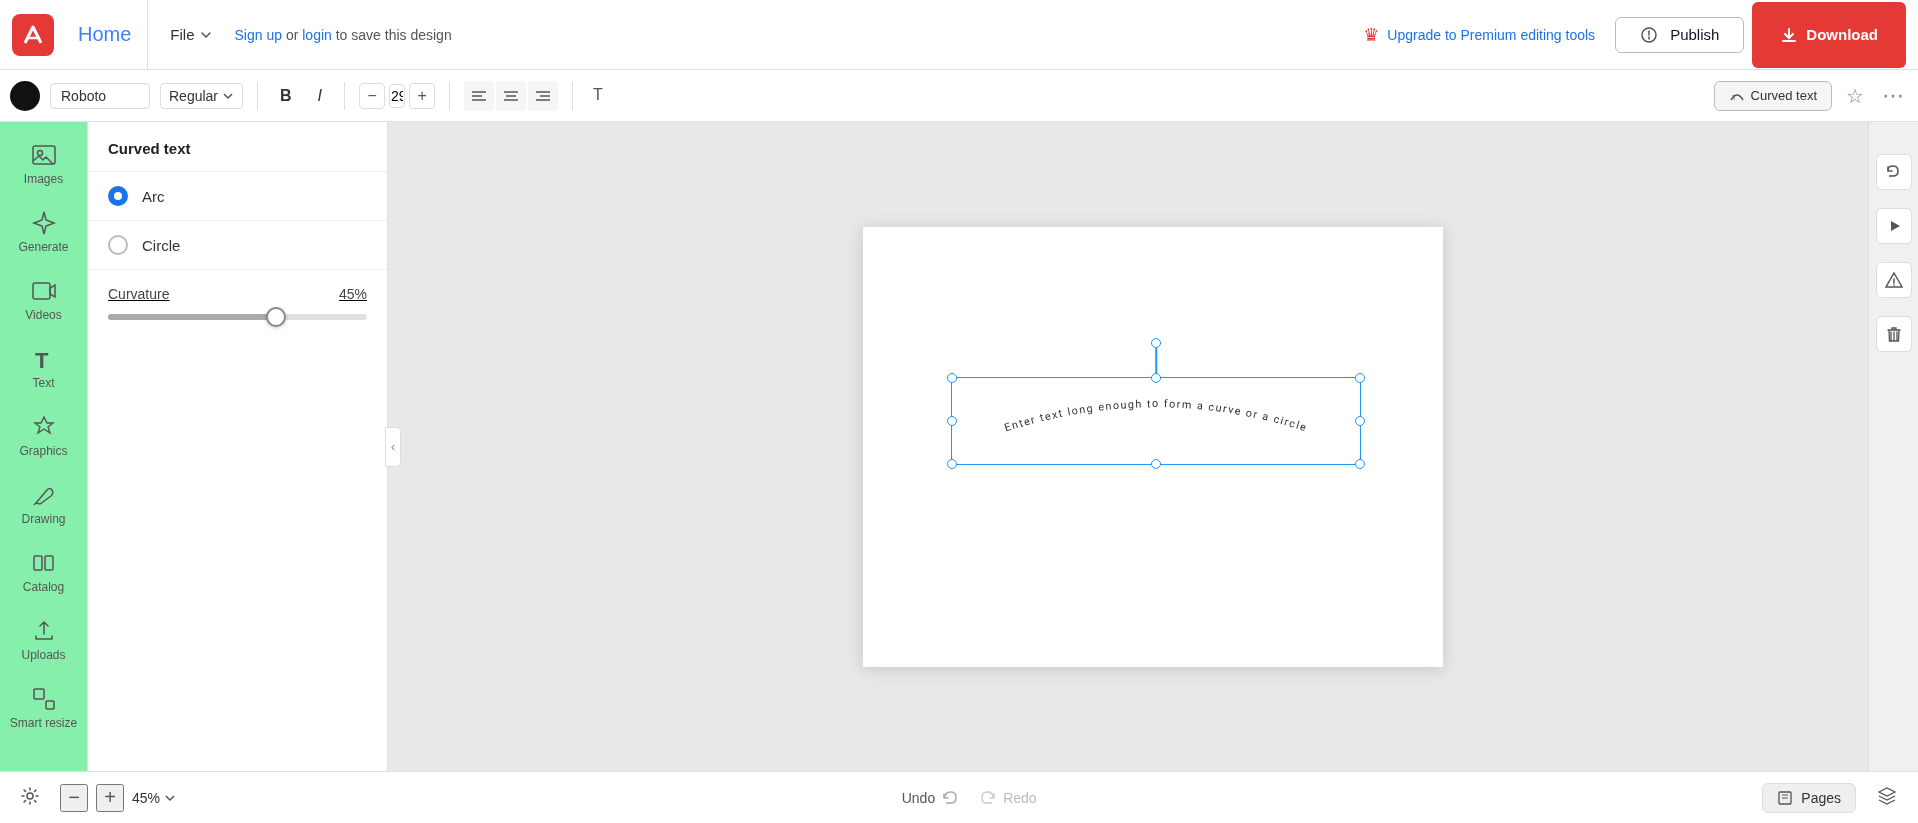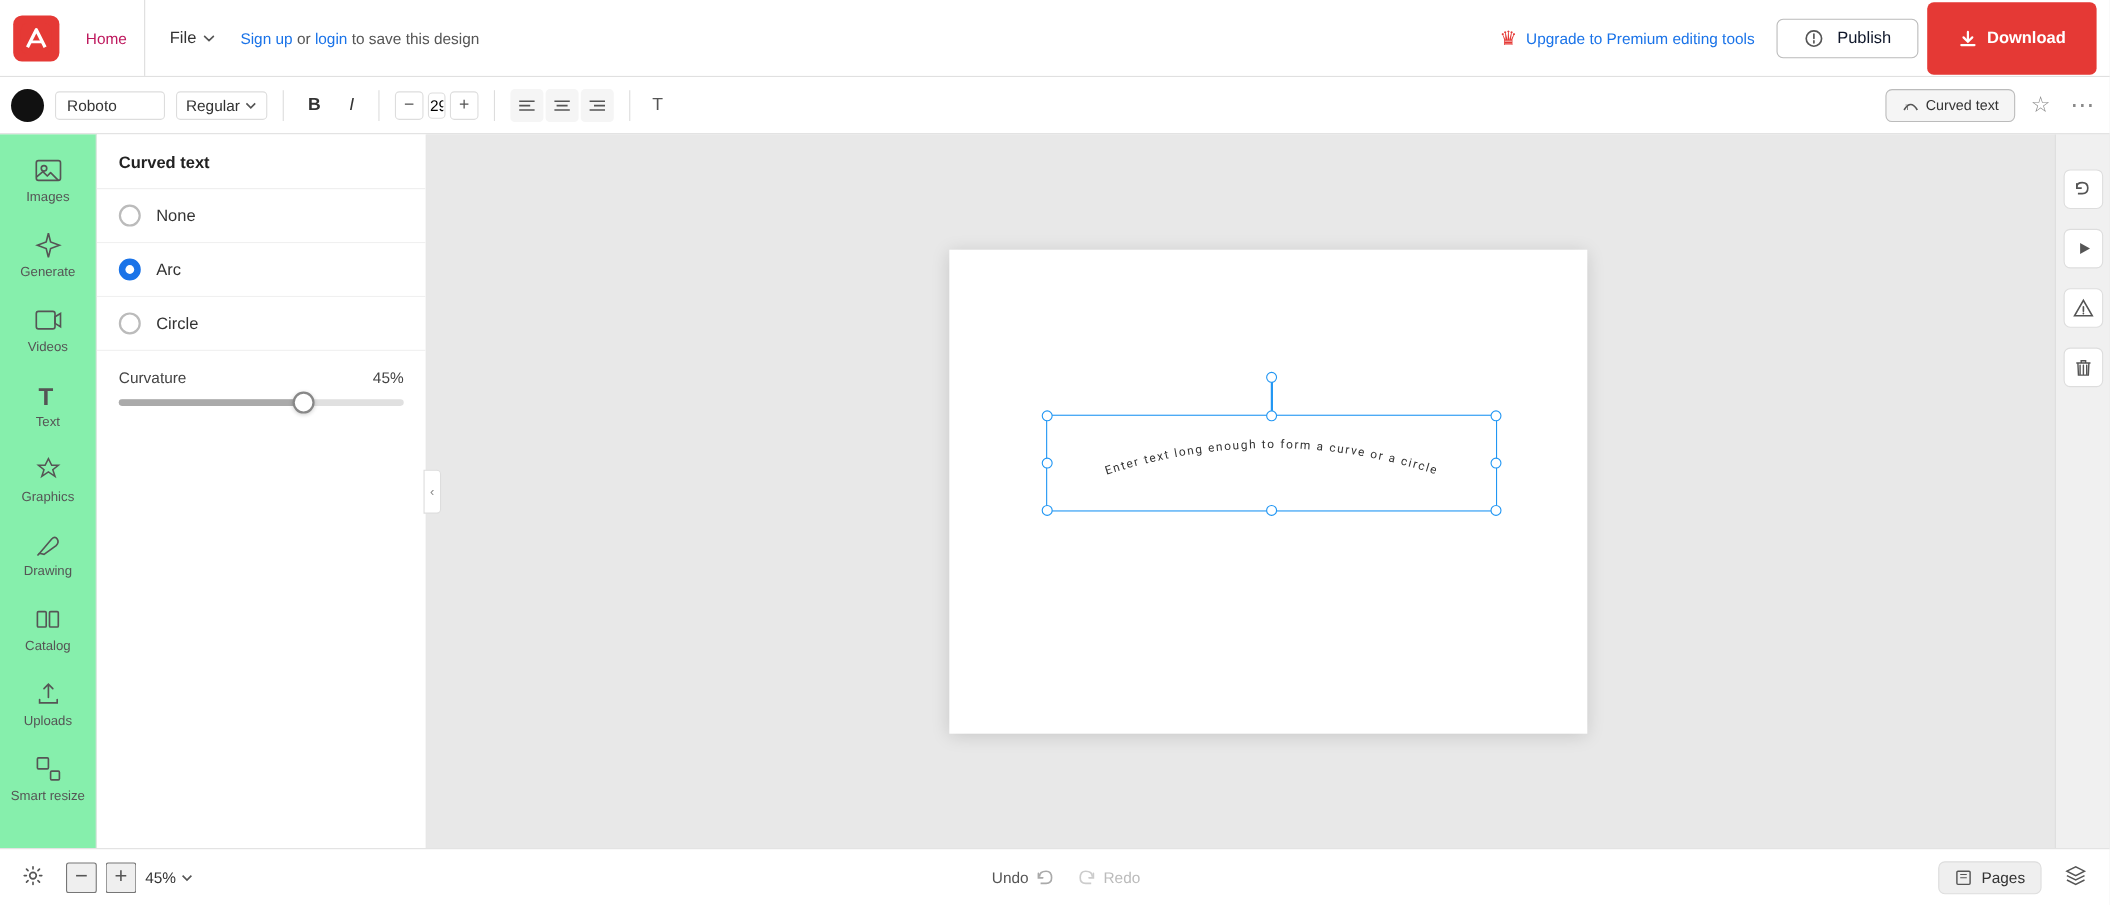--- a/index.html
+++ b/index.html
@@ -17,21 +17,21 @@
       flex-shrink: 0;
       z-index: 10;
     }
     #topbar .logo {
       width: 42px; height: 42px; background: #e53935; border-radius: 8px;
       display: flex; align-items: center; justify-content: center;
       flex-shrink: 0;
     }
     #topbar .logo svg { width: 28px; height: 28px; }
     #topbar .nav-home {
-      padding: 0 16px; font-size: 14px; color: #be185d; cursor: pointer; border-right: 1px solid #ddd; height: 100%; display: flex; align-items: center;
+      padding: 0 16px; font-size: 20px; color: #3b82f6; cursor: pointer; border-right: 1px solid #ddd; height: 100%; display: flex; align-items: center;
     }
     #topbar .nav-file {
       padding: 0 14px; font-size: 15px; color: #333; cursor: pointer; display: flex; align-items: center; gap: 4px; height: 100%;
     }
     #topbar .nav-file svg { width: 14px; height: 14px; }
     #topbar .save-text {
       font-size: 14px; color: #555; flex-shrink: 0;
     }
     #topbar .save-text a { color: #1a73e8; text-decoration: none; cursor: pointer; }
     #topbar .spacer { flex: 1; }
@@ -144,21 +144,21 @@
     }
     .radio-circle {
       width: 20px; height: 20px; border-radius: 50%; border: 2px solid #bbb; flex-shrink: 0;
       display: flex; align-items: center; justify-content: center;
     }
     .radio-circle.selected { border-color: #1a73e8; background: #1a73e8; }
     .radio-circle.selected::after { content: ''; width: 8px; height: 8px; border-radius: 50%; background: #fff; }
     .panel-option-label { font-size: 15px; color: #333; }
 
     .curvature-section { padding: 16px 20px; }
-    .curvature-header { display: flex; justify-content: space-between; align-items: center; margin-bottom: 12px; }
+    .curvature-header { display: flex; justify-content: space-between; align-items: center; margin-bottom: 12px; text-decoration: underline; }
     .curvature-label { font-size: 14px; color: #444; font-weight: 500; }
     .curvature-value { font-size: 14px; color: #444; }
     .slider-track {
       width: 100%; height: 6px; background: #e0e0e0; border-radius: 3px; position: relative; cursor: pointer;
     }
     .slider-fill { height: 100%; background: #aaa; border-radius: 3px; width: 65%; }
     .slider-thumb {
       width: 20px; height: 20px; border-radius: 50%; background: #fff; border: 2px solid #888;
       position: absolute; top: -7px; left: calc(65% - 10px); cursor: grab; box-shadow: 0 1px 4px rgba(0,0,0,0.2);
     }
@@ -430,24 +430,20 @@
           <rect x="3" y="3" width="10" height="10" rx="1" stroke="#555" stroke-width="1.5"></rect>
           <rect x="15" y="15" width="8" height="8" rx="1" stroke="#555" stroke-width="1.5"></rect>
         </svg>
       <span>Smart resize</span>
     </div>
   </div>
 
   <div id="panel">
     <div class="panel-title">Curved text</div>
 
-    <div class="panel-option">
-      <div class="radio-circle"></div>
-      <span class="panel-option-label">None</span>
-    </div>
     <div class="panel-option">
       <div class="radio-circle selected"></div>
       <span class="panel-option-label">Arc</span>
     </div>
     <div class="panel-option">
       <div class="radio-circle"></div>
       <span class="panel-option-label">Circle</span>
     </div>
 
     <div class="curvature-section">

